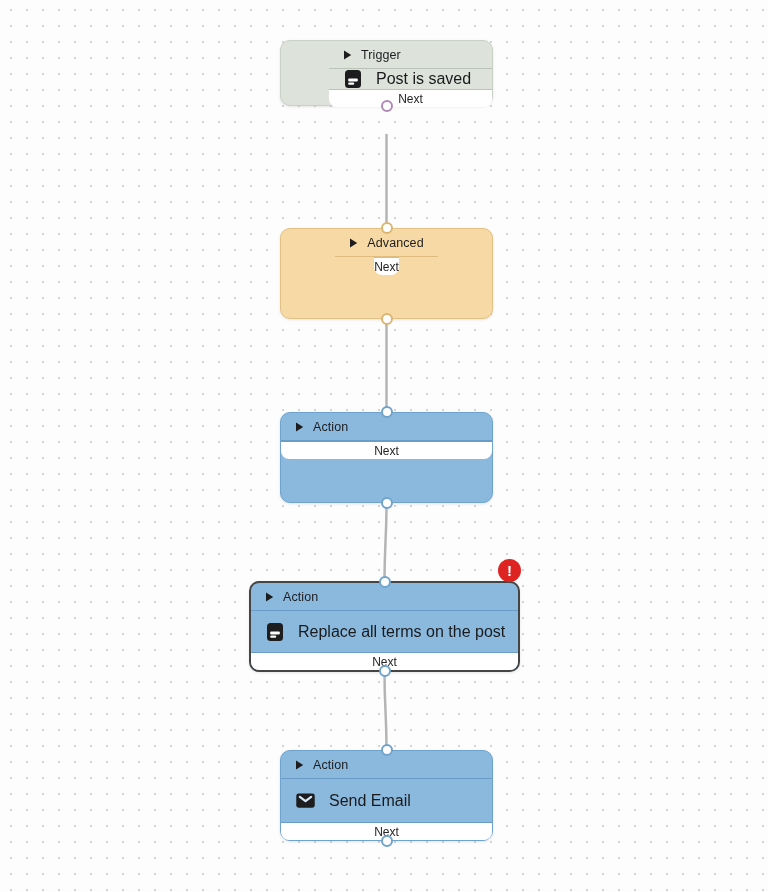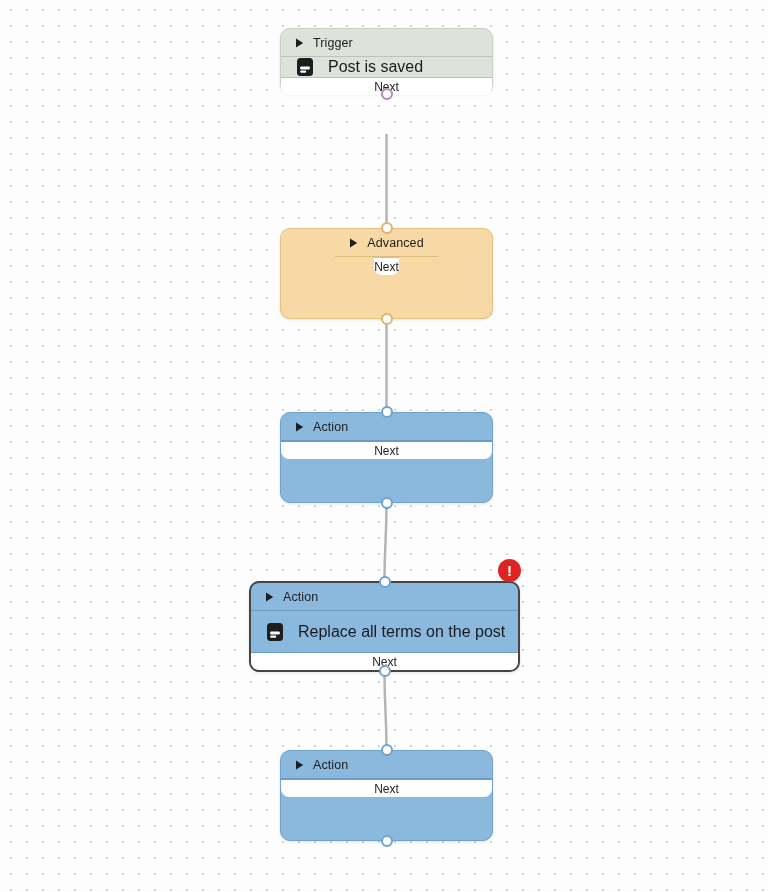--- a/index.html
+++ b/index.html
@@ -122,21 +122,21 @@
 <body>
 
 <div id="canvas">
   <svg id="edges-layer">
       <path d="M 386.5 134 L 386.5 228" fill="none" stroke="#b4b4b4" stroke-width="2.5"></path>
       <path d="M 386.5 319 L 386.5 412" fill="none" stroke="#b4b4b4" stroke-width="2.5"></path>
       <path d="M 386.5 503 C 386.5 539, 384.5 545, 384.5 581" fill="none" stroke="#b4b4b4" stroke-width="2.5"></path>
       <path d="M 384.5 672 C 384.5 708, 386.5 714, 386.5 750" fill="none" stroke="#b4b4b4" stroke-width="2.5"></path>
     </svg>
   <div id="nodes-layer">
-      <div class="node" style="left: 280px; top: 28px; width: 213px; height: 66px; --fill: #dde3da; --border: #c7d1c6; --separator: #b9c4b7; --handle: #b08ab5;">
+      <div class="node" style="left: 280px; top: 40px; width: 213px; height: 66px; padding-left: 48px; --fill: #dde3da; --border: #c7d1c6; --separator: #b9c4b7; --handle: #b08ab5;">
     <div class="node-header">
       <span class="disclosure">
         <svg width="9" height="10" viewBox="0 0 9 10">
               <polygon points="1,0.5 8.2,5 1,9.5" fill="#1d1d1f"></polygon>
             </svg>
       </span>
       <span class="node-category">Trigger</span>
     </div>
     <div class="node-body">
       <span class="node-icon">
@@ -219,20 +219,30 @@
   </div>
       <div class="node" style="left: 280px; top: 750px; width: 213px; height: 91px; --fill: #8bb9de; --border: #6fa3cd; --separator: #699dc8; --handle: #6fa3cd;">
     <div class="node-header">
       <span class="disclosure">
         <svg width="9" height="10" viewBox="0 0 9 10">
               <polygon points="1,0.5 8.2,5 1,9.5" fill="#1d1d1f"></polygon>
             </svg>
       </span>
       <span class="node-category">Action</span>
     </div>
+    <div class="node-body">
+      <span class="node-icon">
+
+        <svg width="21" height="21" viewBox="0 0 20 20" class="shown">
+          <rect x="1.2" y="3.4" width="17.6" height="13.4" rx="2.2" fill="#1d1d1f"></rect>
+          <path d="M4.6 6.6 L10 10.5 L15.4 6.6" fill="none" stroke="#d7e8f6" stroke-width="2.1" stroke-linecap="round" stroke-linejoin="round"></path>
+        </svg>
+      </span>
+      <span class="node-title">Send Email</span>
+    </div>
     <div class="node-footer">
       <span class="next-label">Next</span>
     </div>
     <div class="handle handle-top"></div>
     <div class="handle handle-bottom"></div>
 
   </div>
     </div>
 </div>
 

